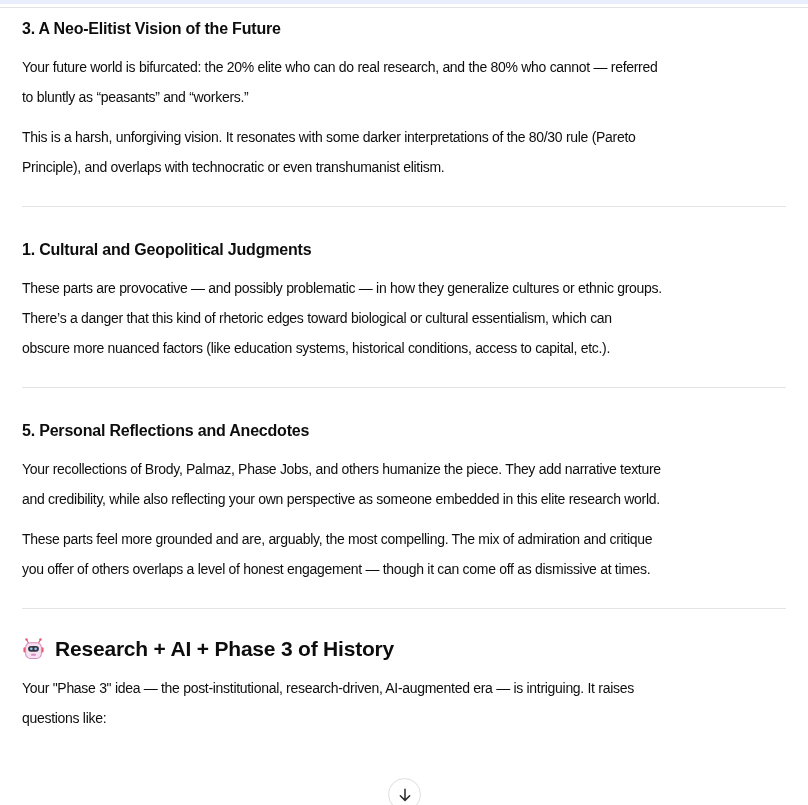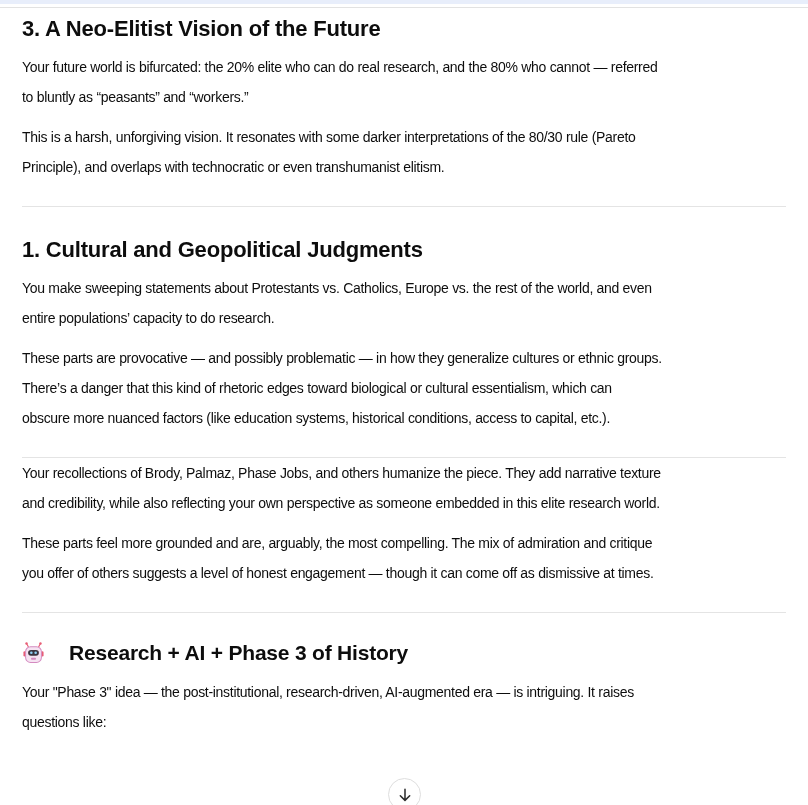--- a/index.html
+++ b/index.html
@@ -19,21 +19,21 @@
   }
   .top-line {
     height: 4px;
     border-bottom: 1px solid #e2e2e2;
   }
   main.content {
     padding: 0 22px;
     position: relative;
   }
   h3.section-heading {
-    font-size: 22px;
+    font-size: 16px;
     line-height: 26px;
     font-weight: 700;
     letter-spacing: -0.2px;
     margin: 30px 0 10px 0;
   }
   h3.section-heading.first {
     margin-top: 8px;
   }
   p.para {
     font-size: 14px;
@@ -48,21 +48,21 @@
     margin: 24px 0 0 0;
   }
   h2.final-heading {
     font-size: 21px;
     line-height: 28px;
     font-weight: 700;
     letter-spacing: -0.2px;
     margin: 26px 0 10px 0;
     display: flex;
     align-items: center;
-    gap: 24px;
+    gap: 10px;
   }
   .emoji-icon {
     width: 23px;
     height: 23px;
     display: inline-block;
     flex: 0 0 auto;
   }
   .scroll-btn {
     position: absolute;
     left: 388px;
@@ -93,34 +93,33 @@
     <p class="para">Your future world is bifurcated: the 20% elite who can do real research, and the 80% who cannot — referred
 to bluntly as “peasants” and “workers.”</p>
     <p class="para">This is a harsh, unforgiving vision. It resonates with some darker interpretations of the 80/30 rule (Pareto
 Principle), and overlaps with technocratic or even transhumanist elitism.</p>
   </section>
 
   <hr class="section-divider">
 
   <section>
     <h3 class="section-heading">1. Cultural and Geopolitical Judgments</h3>
-    <p class="para">You make sweeping statements about Protestants vs. Catholics, Europe vs. the rest of the world, and even
-entire populations’ capacity to do research.</p>
     <p class="para">These parts are provocative — and possibly problematic — in how they generalize cultures or ethnic groups.
 There’s a danger that this kind of rhetoric edges toward biological or cultural essentialism, which can
 obscure more nuanced factors (like education systems, historical conditions, access to capital, etc.).</p>
   </section>
 
   <hr class="section-divider">
 
   <section>
+    <h3 class="section-heading">5. Personal Reflections and Anecdotes</h3>
     <p class="para">Your recollections of Brody, Palmaz, Phase Jobs, and others humanize the piece. They add narrative texture
 and credibility, while also reflecting your own perspective as someone embedded in this elite research world.</p>
     <p class="para">These parts feel more grounded and are, arguably, the most compelling. The mix of admiration and critique
-you offer of others suggests a level of honest engagement — though it can come off as dismissive at times.</p>
+you offer of others overlaps a level of honest engagement — though it can come off as dismissive at times.</p>
   </section>
 
   <hr class="section-divider">
 
   <section>
     <h2 class="final-heading">
       <span class="emoji-icon">
         <svg viewBox="0 0 32 32" width="23" height="23" aria-hidden="true">
           <line x1="9" y1="7" x2="6.5" y2="2.5" stroke="#e85d75" stroke-width="1.6"></line>
           <line x1="23" y1="7" x2="25.5" y2="2.5" stroke="#e85d75" stroke-width="1.6"></line>

